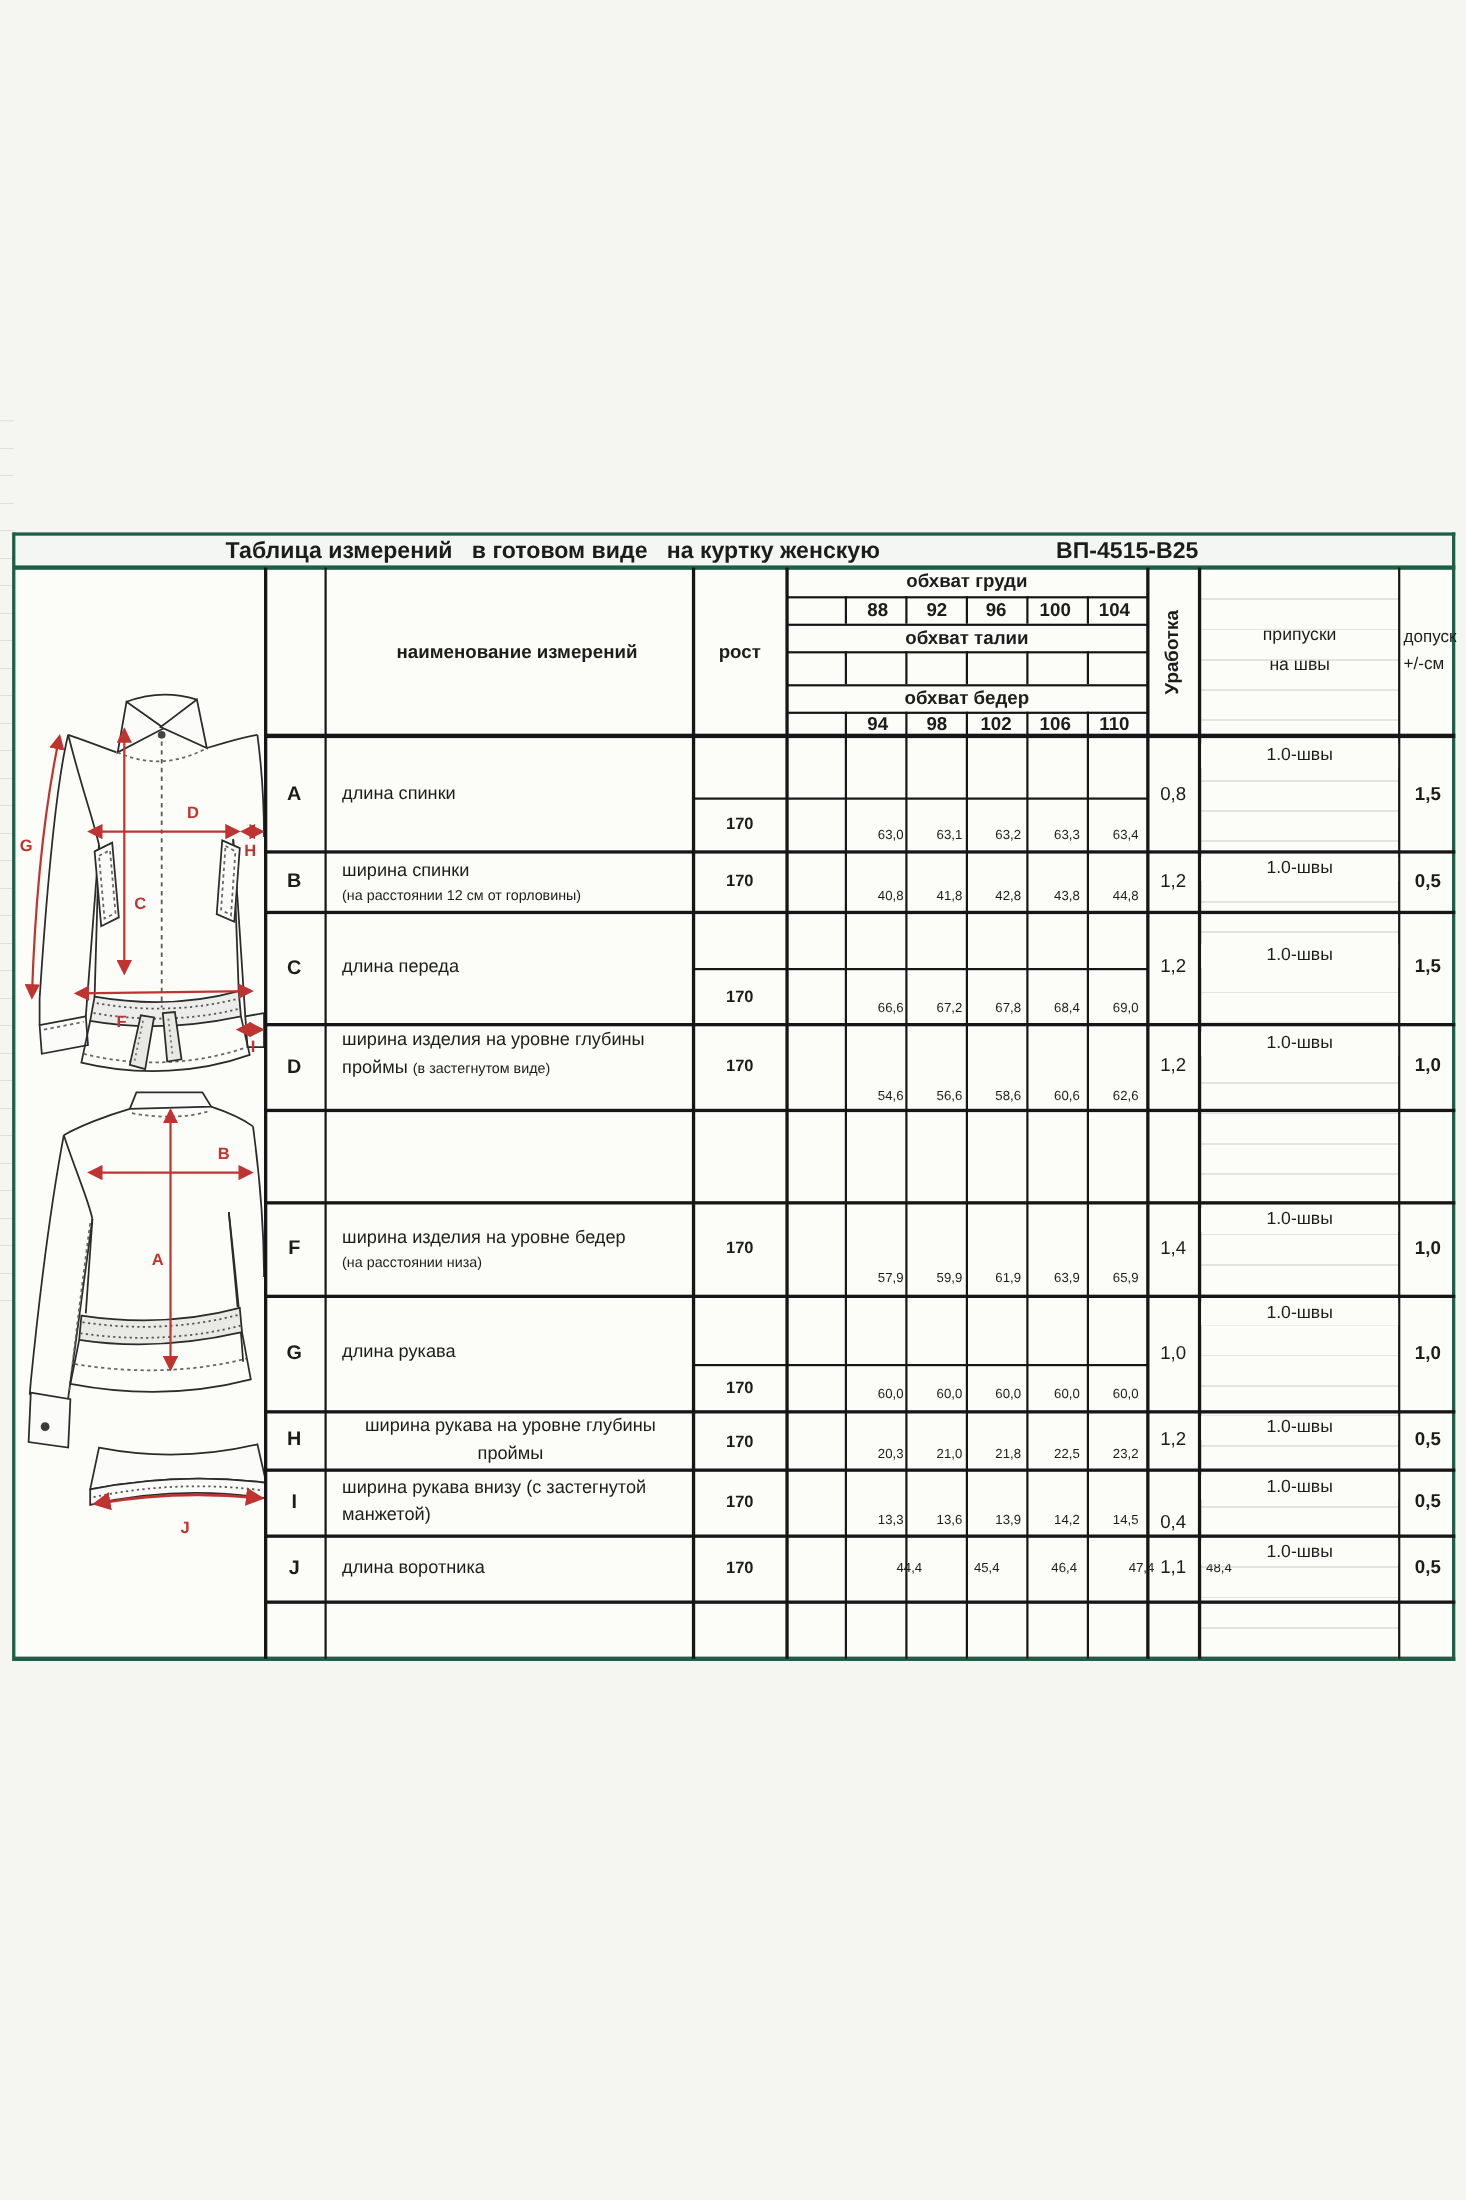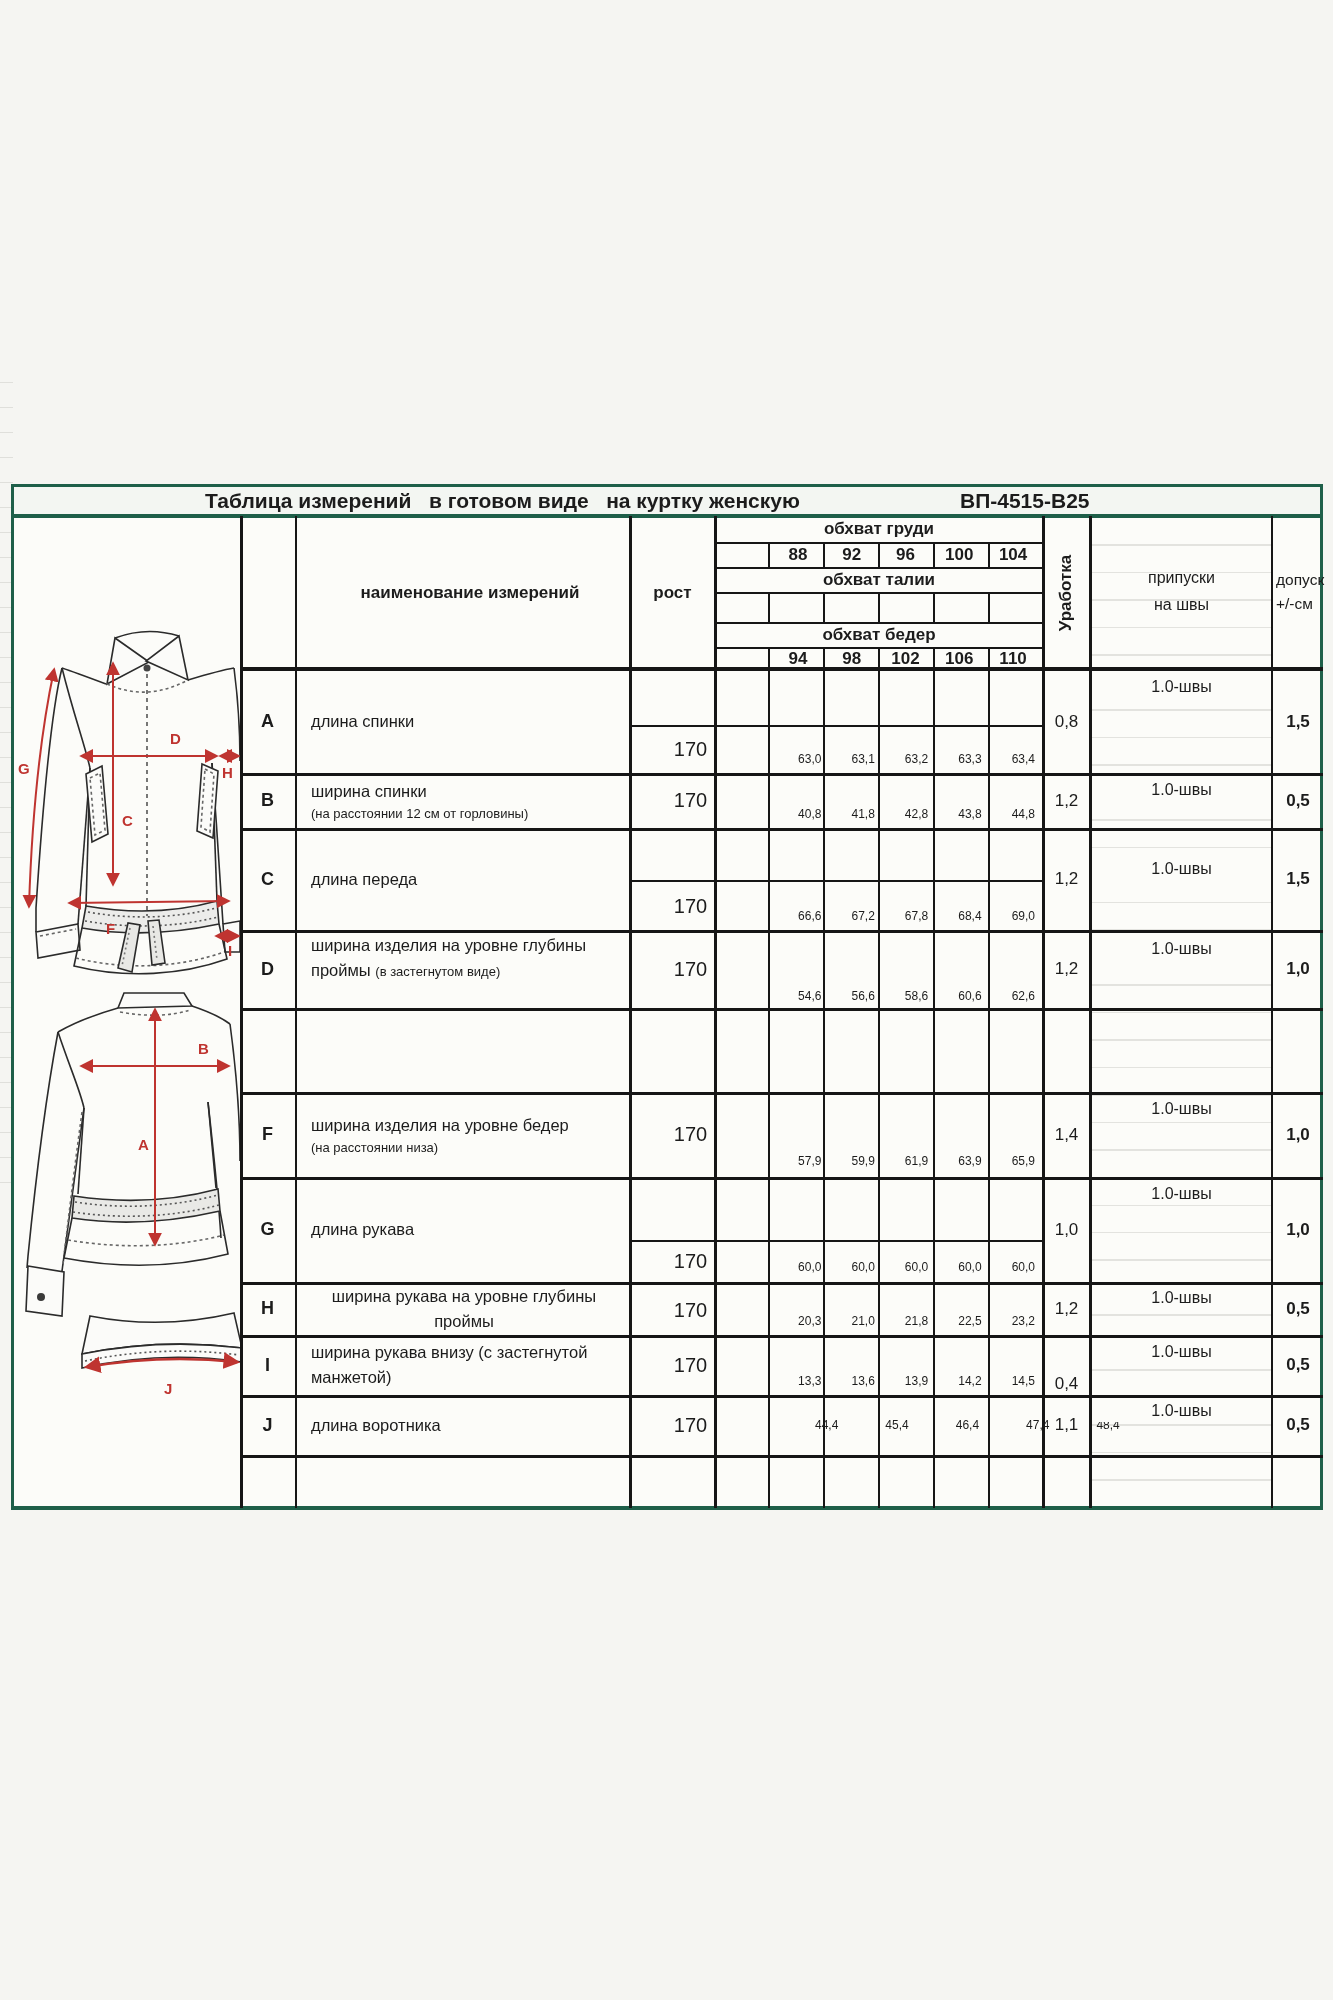--- a/index.html
+++ b/index.html
@@ -14,21 +14,21 @@
   .article{position:absolute;left:960px;top:487px;width:250px;height:28px;font-size:21px;font-weight:bold;line-height:28px;}
   .hcell{position:absolute;display:flex;align-items:center;justify-content:center;font-weight:bold;font-size:17px;text-align:center;}
   .sizerow{position:absolute;display:flex;}
   .sizerow .sp{width:53px;flex:none;}
   .sizerow span{flex:1;text-align:center;padding-right:6px;font-weight:bold;font-size:17px;}
   .letter{position:absolute;display:flex;align-items:center;justify-content:center;font-weight:bold;font-size:18px;}
   .name{position:absolute;display:flex;flex-direction:column;justify-content:center;font-size:16.5px;line-height:25px;padding-left:14px;box-sizing:border-box;}
   .name .note{display:block;font-size:13px;line-height:19px;}
   .name .note-inline{font-size:13px;}
   .namec{text-align:center;padding-left:4px;}
-  .rost{position:absolute;display:flex;align-items:center;justify-content:center;font-weight:normal;font-size:20px;margin-left:18px;}
+  .rost{position:absolute;display:flex;align-items:center;justify-content:center;font-weight:bold;font-size:15px;}
   .vals{position:absolute;display:flex;font-size:12px;}
   .vals .sp{width:53px;flex:none;}
   .vals span{flex:1;text-align:right;padding-right:8px;}
   .urab,.dop{position:absolute;display:flex;align-items:center;justify-content:center;font-size:17px;}
   .dop{font-weight:bold;}
   .seam{position:absolute;text-align:center;font-size:16px;line-height:22px;background:#fcfcf9;}
   .prip-lines{position:absolute;left:1092px;top:518px;width:179px;height:988px;
       background:repeating-linear-gradient(to bottom, transparent 0 26px, #e3e3df 26px 27.5px);}
   .leftgrid{position:absolute;left:0;top:382px;width:13px;height:803px;border-top:1px solid #e0e0dc;
       background:repeating-linear-gradient(to bottom, transparent 0 24px, #dfdfdb 24px 25px);}

